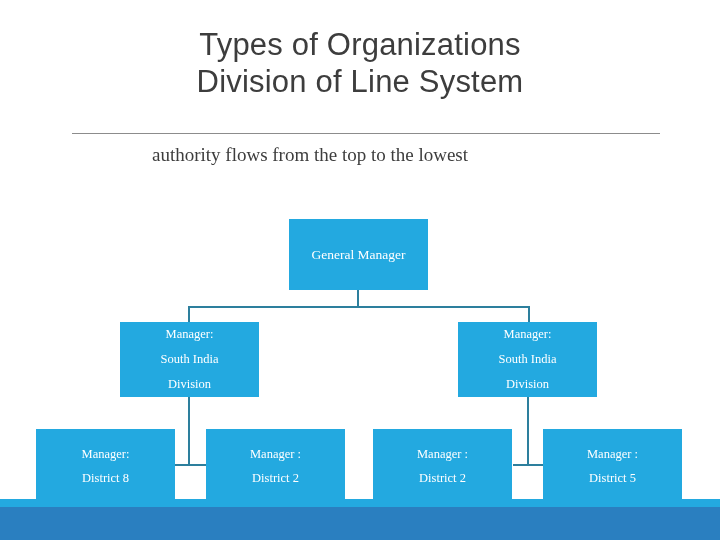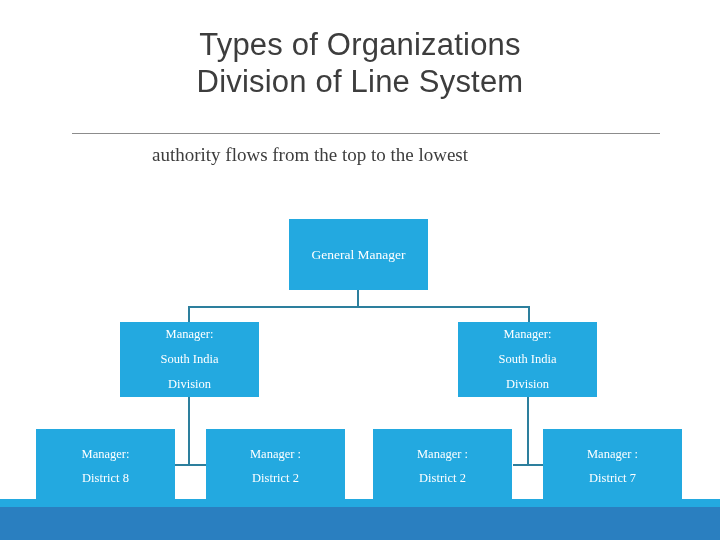--- a/index.html
+++ b/index.html
@@ -188,19 +188,19 @@
     <span class="line">District 2</span>
   </div>
 
   <div class="node node-dist node-d3">
     <span class="line">Manager :</span>
     <span class="line">District 2</span>
   </div>
 
   <div class="node node-dist node-d4">
     <span class="line">Manager :</span>
-    <span class="line">District 7</span>
+    <span class="line">District 5</span>
   </div>
 
   <div class="band-light"></div>
   <div class="band-dark"></div>
 
 </div>
 
 </body></html>

